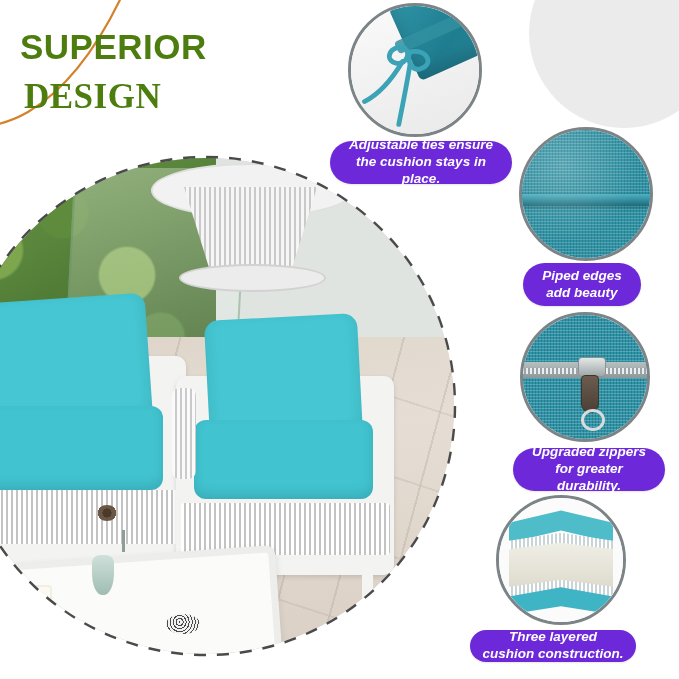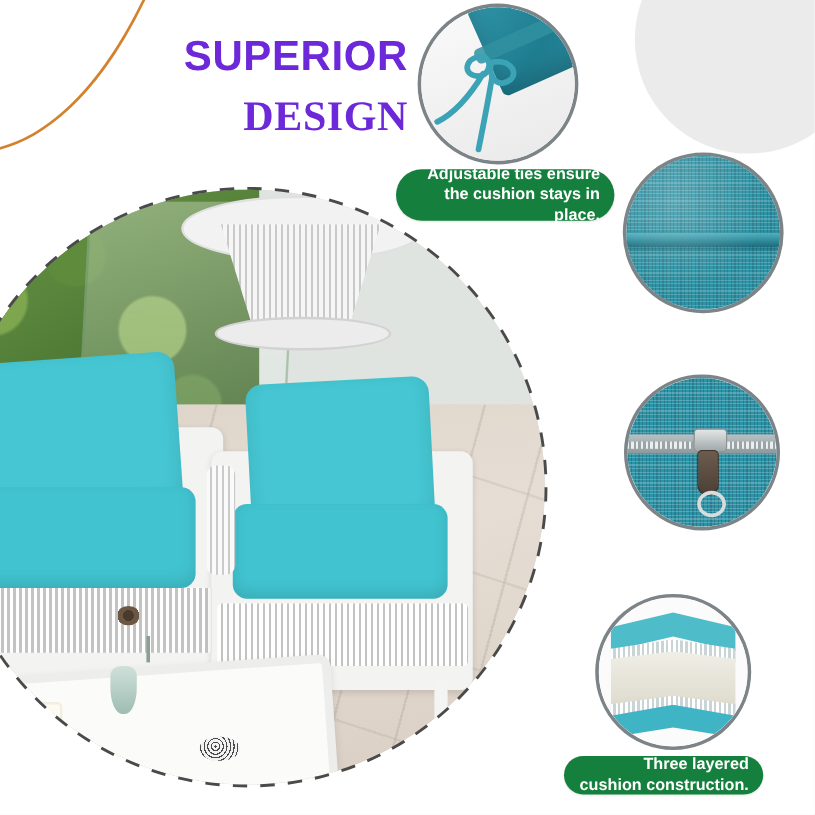--- a/index.html
+++ b/index.html
@@ -16,22 +16,21 @@
   .corner-blob{
     position:absolute;right:-40px;top:-62px;width:190px;height:190px;
     border-radius:50%;background:#ebebeb;
   }
   .accent-curve{position:absolute;left:-6px;top:-10px;width:260px;height:190px;}
 
   
   .headline{
     position:absolute;left:20px;top:22px;width:320px;
     font-weight:bold;font-size:35px;letter-spacing:.5px;line-height:1.42;
-    color:#6d28d9;
-    text-align:right;
+    color:#4d7c0f;
   }
   .headline .l2{padding-left:4px;display:block;font-family:Liberation Serif, serif;}
 
   
   .hero-wrap{
     position:absolute;left:-48px;top:152px;width:508px;height:508px;
   }
   .hero-clip{
     position:absolute;left:6px;top:6px;width:496px;height:496px;
     border-radius:50%;overflow:hidden;background:#cfcfc9;
@@ -234,26 +233,27 @@
     background:repeating-linear-gradient(90deg,#ffffff 0 2px,#c9d4d6 2px 4px);
     clip-path:polygon(0 40%,50% 0,100% 40%,100% 100%,50% 60%,0 100%);
   }
   .d4 .bot-teal{
     top:72%;height:22%;background:#3fb4c4;
     clip-path:polygon(0 34%,50% 0,100% 34%,100% 100%,50% 70%,0 100%);
   }
 
   
   .pill{
-    position:absolute;background:#15803d;color:#ffffff;
-    border-radius:999px;text-align:right;font-weight:bold;
+    position:absolute;background:#6d28d9;color:#ffffff;
+    border-radius:999px;text-align:center;font-weight:bold;
     font-size:13.5px;line-height:1.25;
     display:flex;align-items:center;justify-content:center;
     padding:7px 12px;box-sizing:border-box;
     box-shadow:0 1px 2px rgba(0,0,0,.10);
+    font-style:italic;
   }
   .p1{left:330px;top:141px;width:182px;height:43px;}
   .p2{left:523px;top:263px;width:118px;height:43px;}
   .p3{left:513px;top:448px;width:152px;height:43px;}
   .p4{left:470px;top:630px;width:166px;height:32px;}
 </style>
 </head>
 <body>
 
 <div id="stage">
@@ -346,15 +346,17 @@
   <div class="detail d4">
     <div class="lbg"></div>
     <div class="layer top-teal"></div>
     <div class="layer mesh1"></div>
     <div class="layer foam"></div>
     <div class="layer mesh2"></div>
     <div class="layer bot-teal"></div>
   </div>
 
   <div class="pill p1">Adjustable ties ensure the cushion stays in place.</div>
+  <div class="pill p2">Piped edges add beauty</div>
+  <div class="pill p3">Upgraded zippers for greater durability.</div>
   <div class="pill p4">Three layered cushion construction.</div>
 
 </div>
 
 </body></html>

